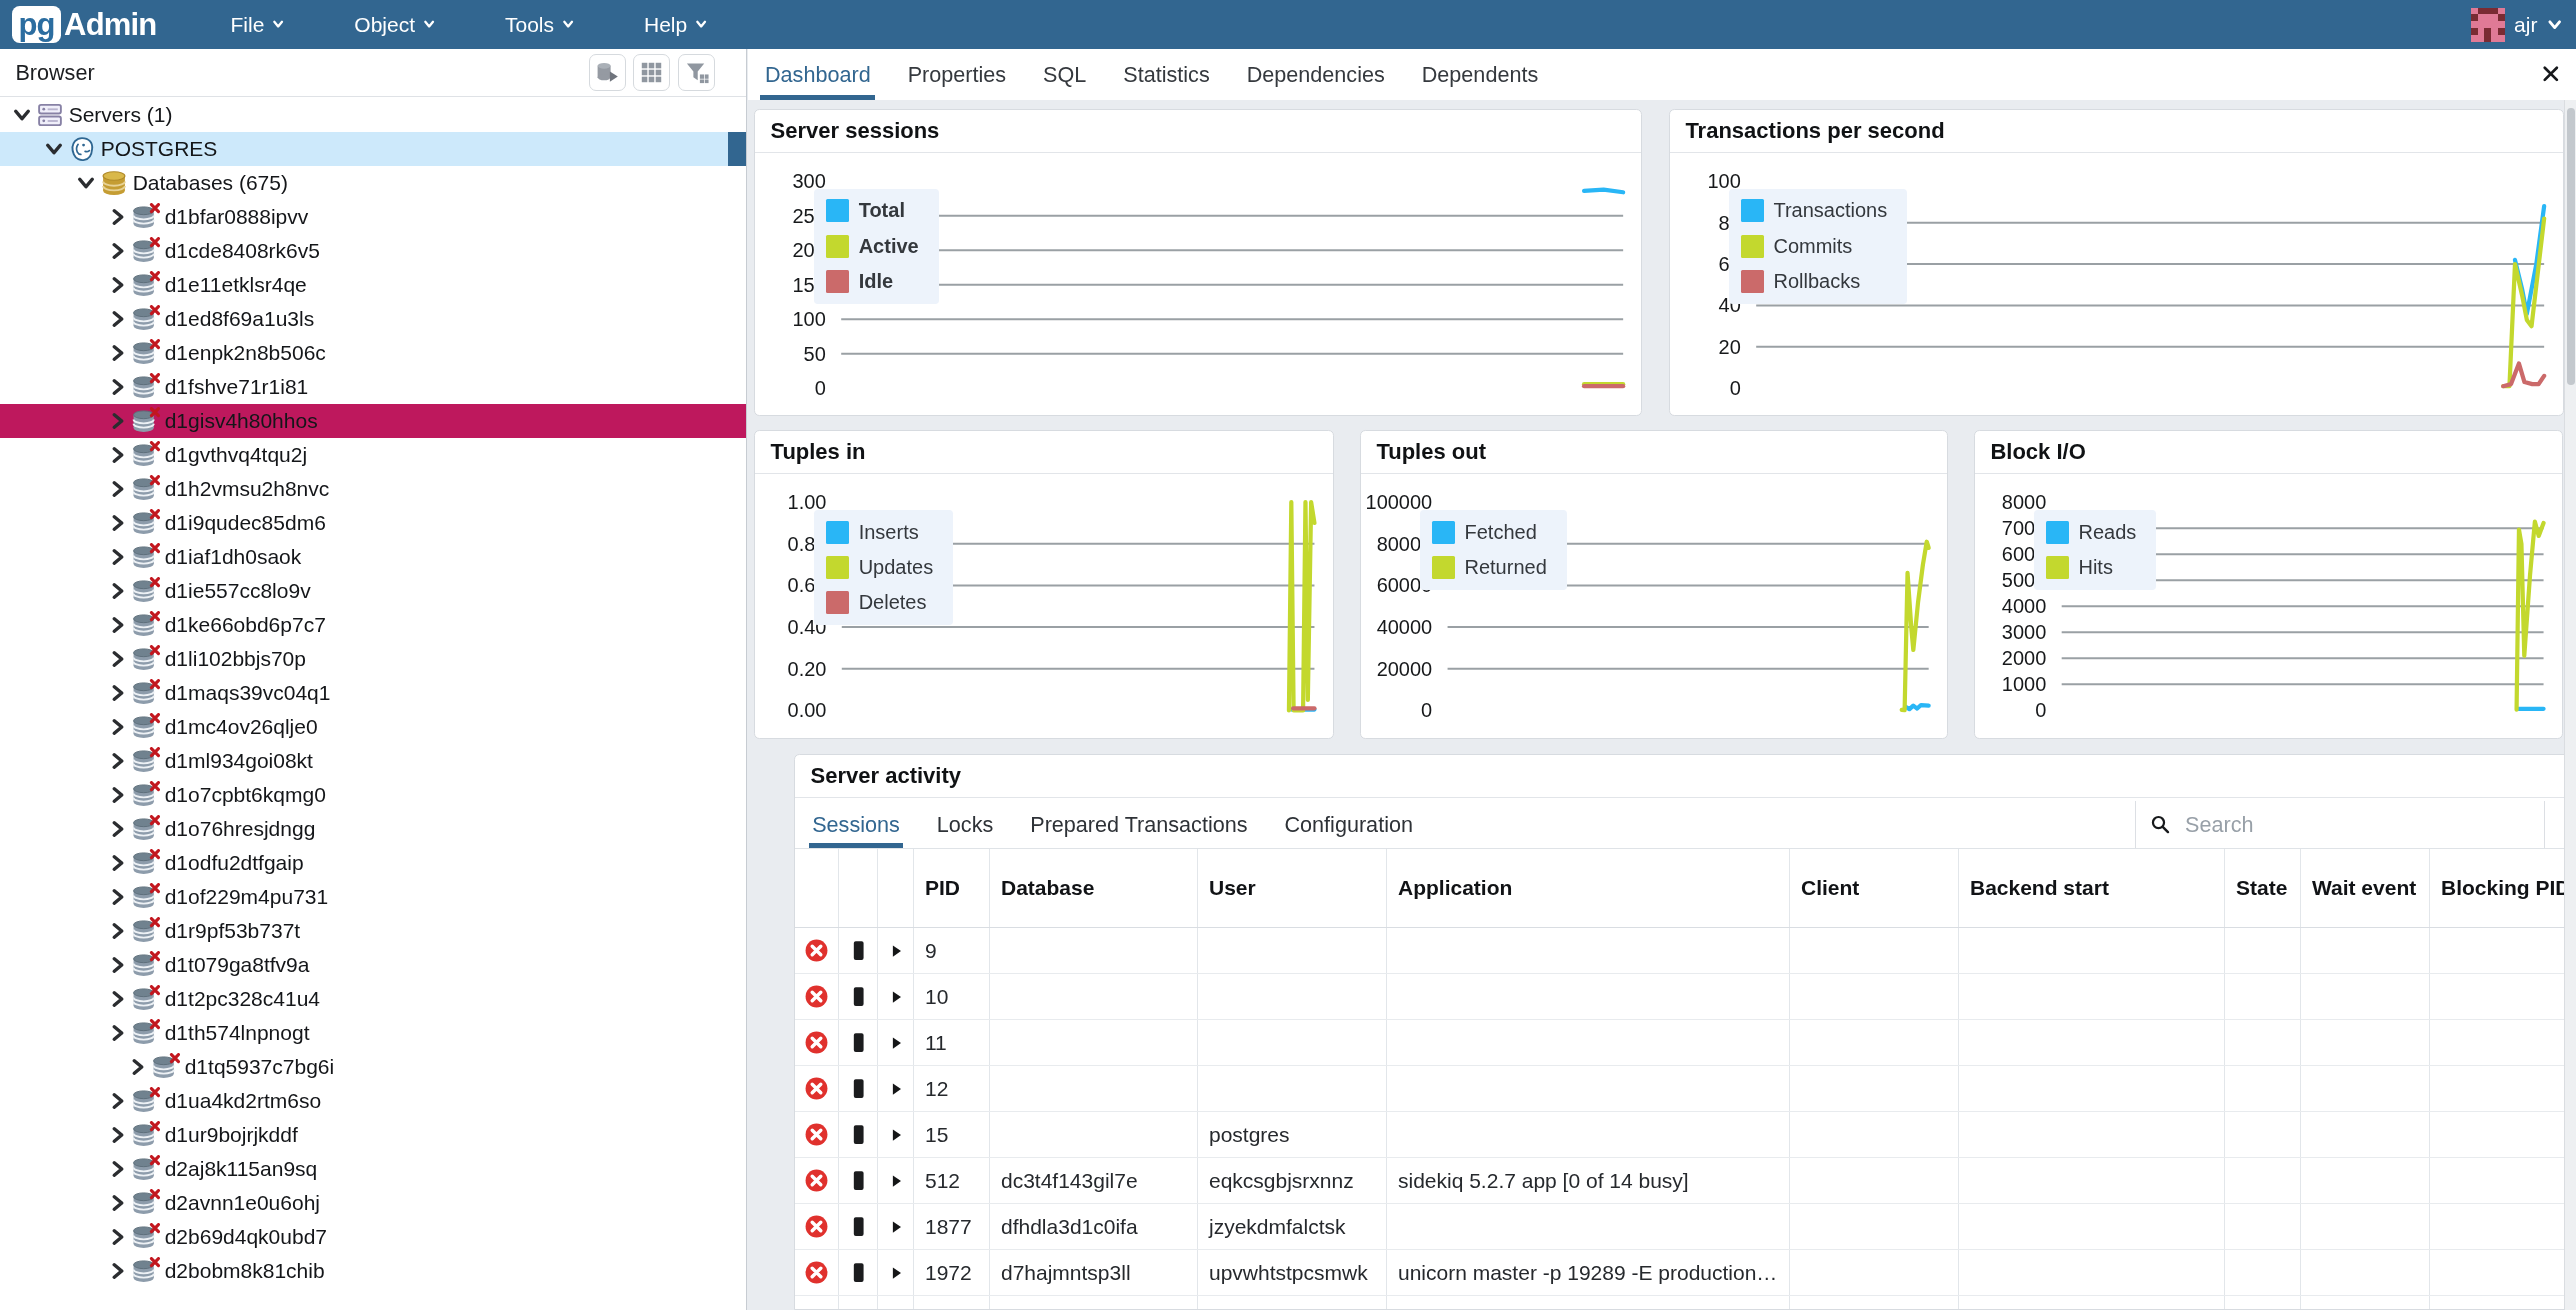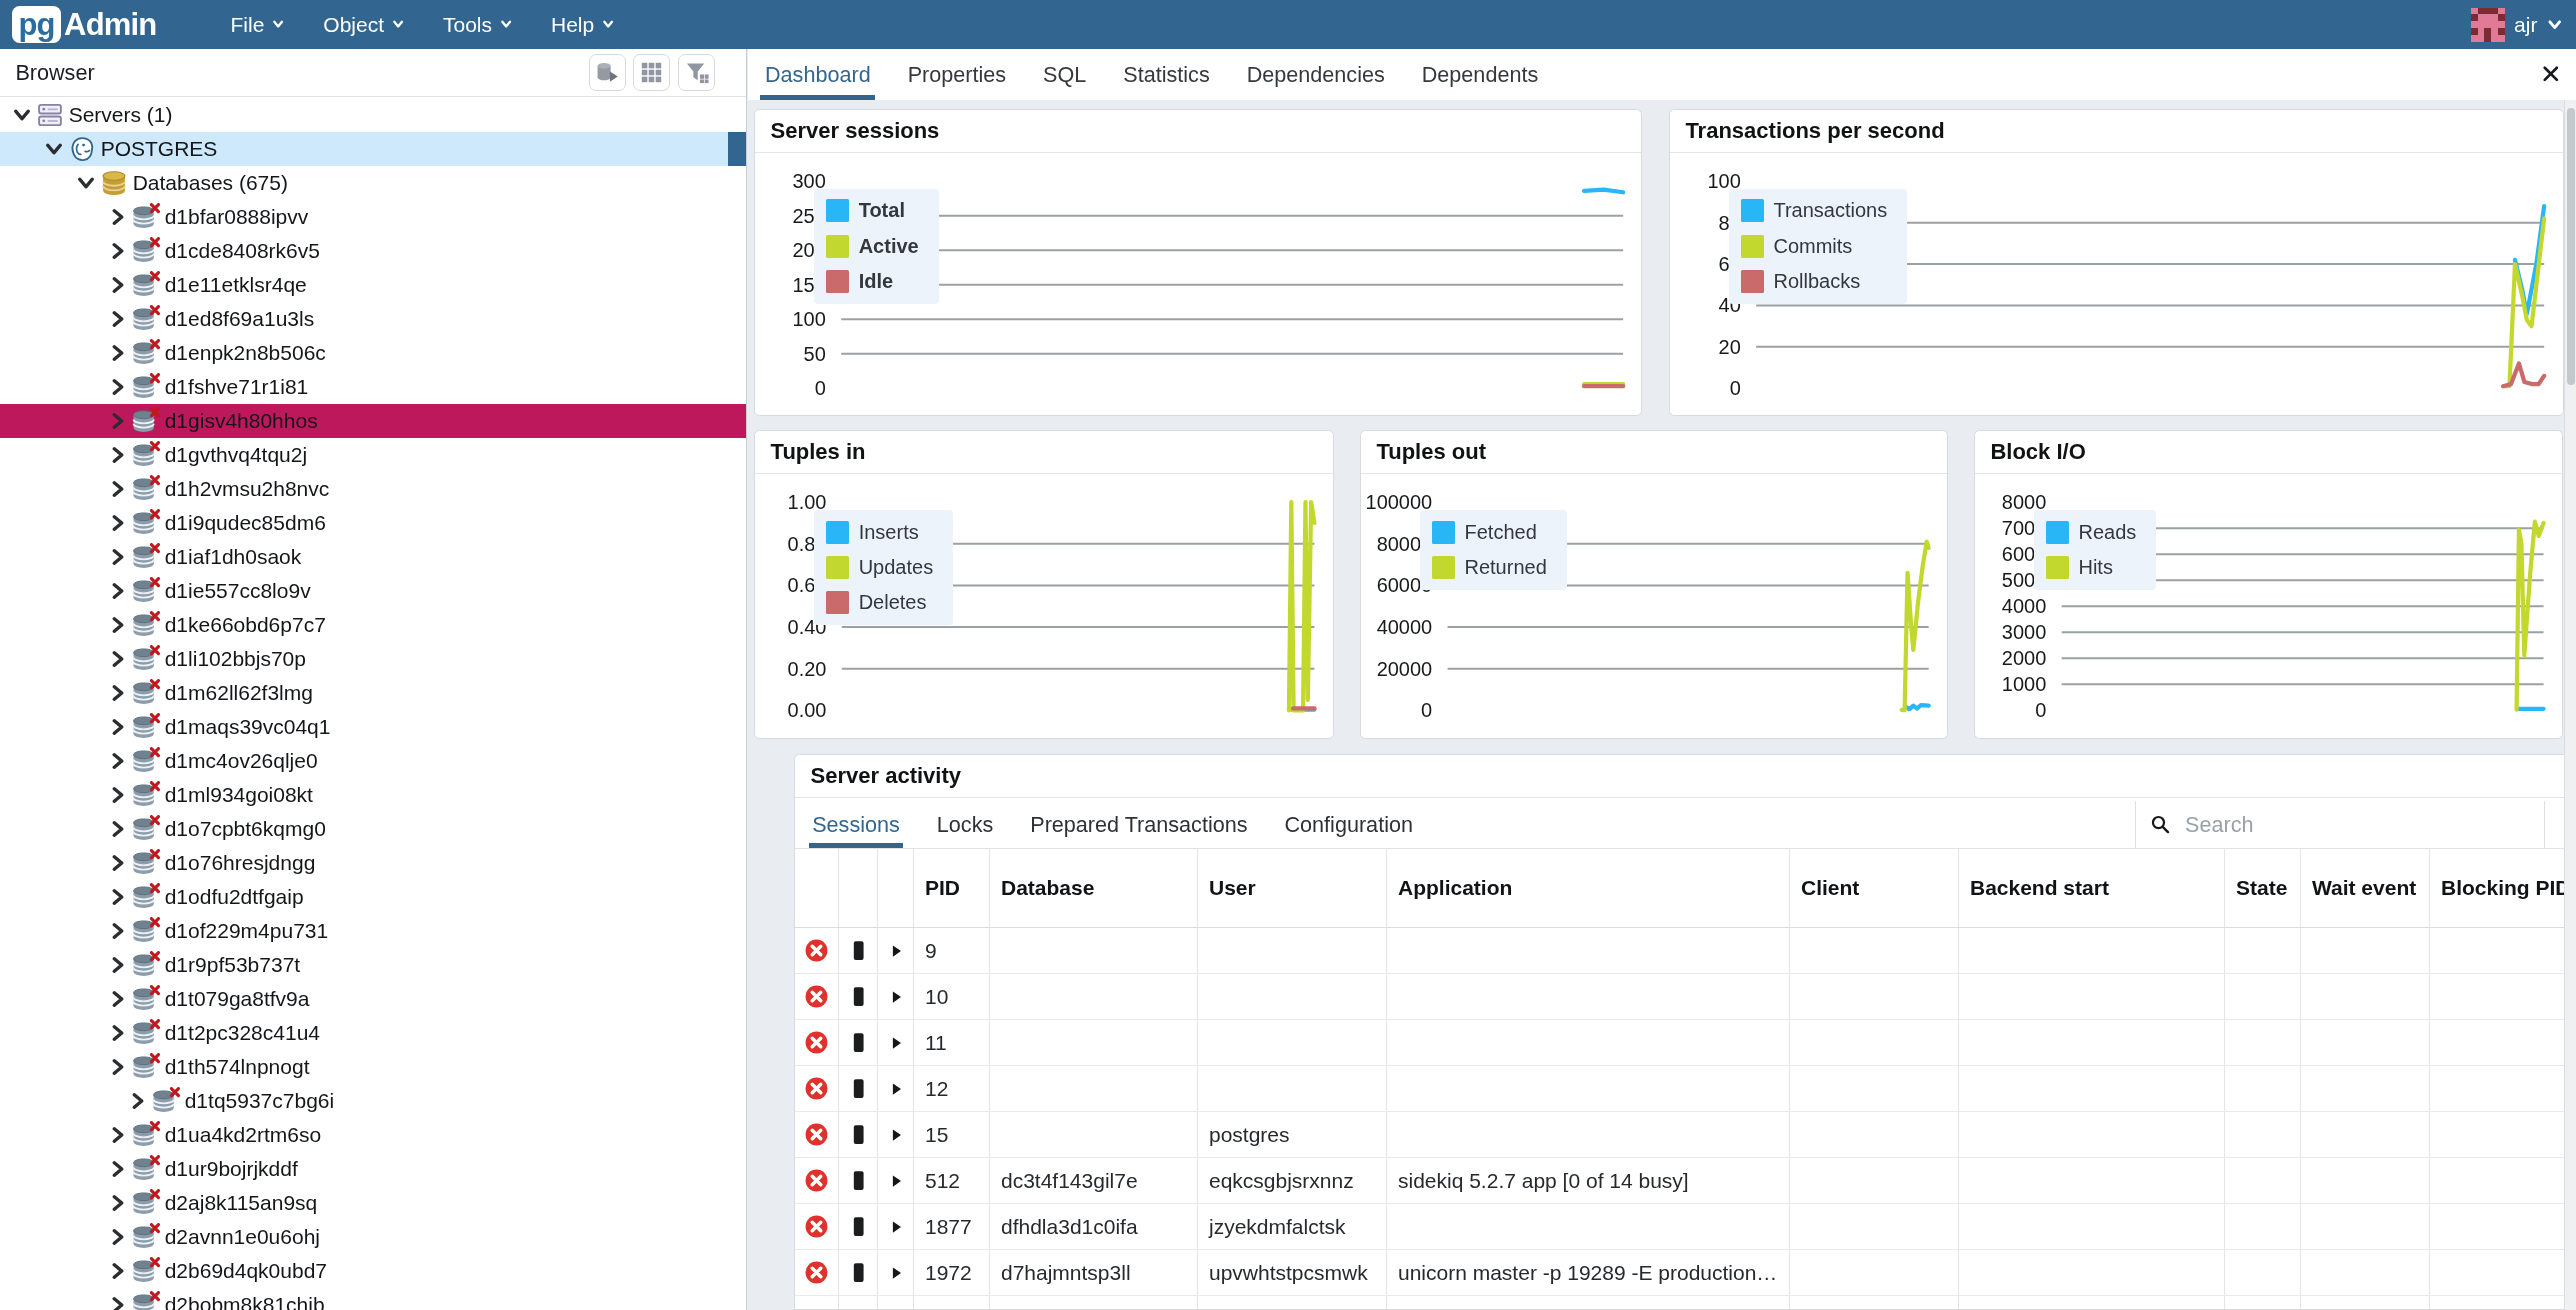--- a/index.html
+++ b/index.html
@@ -7,21 +7,21 @@
   body { font-family:"Liberation Sans", sans-serif; background:#e9ecf0; position:relative; }
   #app { position:absolute; inset:0; }
 
   
   #navbar { position:absolute; left:0; top:0; width:2576px; height:49px; background:#326690;
             display:flex; align-items:center; }
   #logo { display:flex; align-items:center; margin-left:12.3px; }
   #logo-box { background:#fff; border-radius:7.7px; padding:1.5px 6.2px; height:37px; display:flex; align-items:center; }
   #logo-pg { color:#2b6da0; font-weight:bold; font-size:31px; letter-spacing:-0.8px; }
   #logo-admin { color:#fff; font-weight:bold; font-size:31px; margin-left:3.1px; letter-spacing:-0.8px; }
-  #menus { display:flex; align-items:flex-start; margin-left:74px; gap:39px; }
+  #menus { display:flex; align-items:flex-start; margin-left:74px; gap:70px; }
   .menu-item { display:flex; align-items:center; gap:7.7px; color:#fff; font-size:21px; cursor:pointer; }
   #user { position:absolute; right:14px; top:0; height:49px; display:flex; align-items:center; gap:9.2px; }
   #avatar { width:34px; height:34px; display:grid; grid-template-columns:repeat(5,1fr); grid-template-rows:repeat(5,1fr); }
   #avatar div { width:100%; height:100%; }
   #user-name { color:#fff; font-size:21px; }
 
   
   #browser { position:absolute; left:0; top:49px; width:747px; height:1261px; background:#fff; border-right:1.5px solid #c7ccd2; }
   #browser-header { position:relative; height:48px; border-bottom:1.5px solid #dfe2e6; display:flex; align-items:center; }
   #browser-title { font-size:21.6px; color:#1c1e21; margin-left:15.4px; }
@@ -464,31 +464,20 @@
         </div>
         <div class="tree-row" style="padding-left: 106px;">
           <span class="tree-chev">
             <svg width="20" height="20" viewBox="0 0 26 26">
               <use href="#sym-chev-right"></use>
             </svg>
           </span>
           <span class="tree-ico"><svg width="28" height="28" viewBox="0 0 36 36">
               <use href="#sym-db-x"></use>
             </svg></span>
-          <span class="tree-label">d1m62ll62f3lmg</span>
-        </div>
-        <div class="tree-row" style="padding-left: 106px;">
-          <span class="tree-chev">
-            <svg width="20" height="20" viewBox="0 0 26 26">
-              <use href="#sym-chev-right"></use>
-            </svg>
-          </span>
-          <span class="tree-ico"><svg width="28" height="28" viewBox="0 0 36 36">
-              <use href="#sym-db-x"></use>
-            </svg></span>
           <span class="tree-label">d1maqs39vc04q1</span>
         </div>
         <div class="tree-row" style="padding-left: 106px;">
           <span class="tree-chev">
             <svg width="20" height="20" viewBox="0 0 26 26">
               <use href="#sym-chev-right"></use>
             </svg>
           </span>
           <span class="tree-ico"><svg width="28" height="28" viewBox="0 0 36 36">
               <use href="#sym-db-x"></use>

